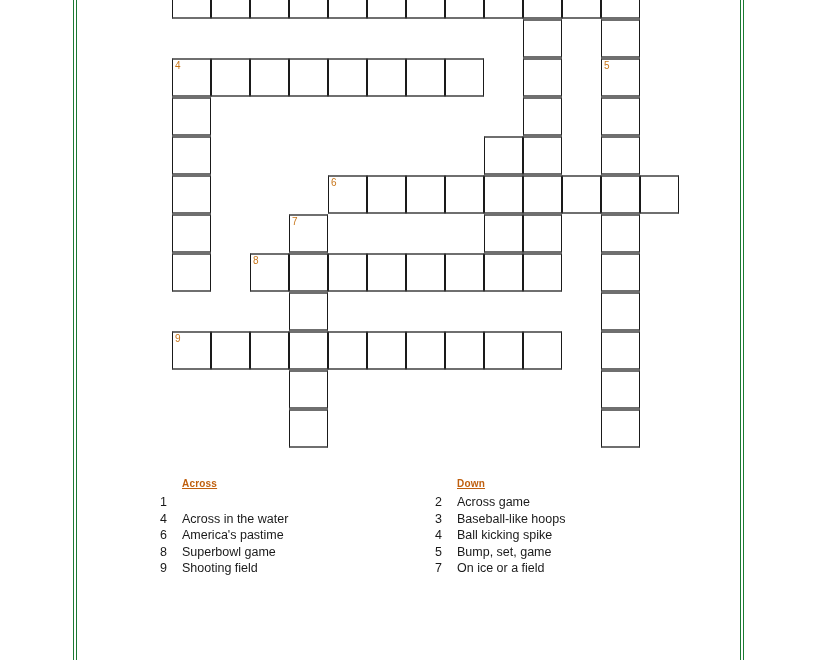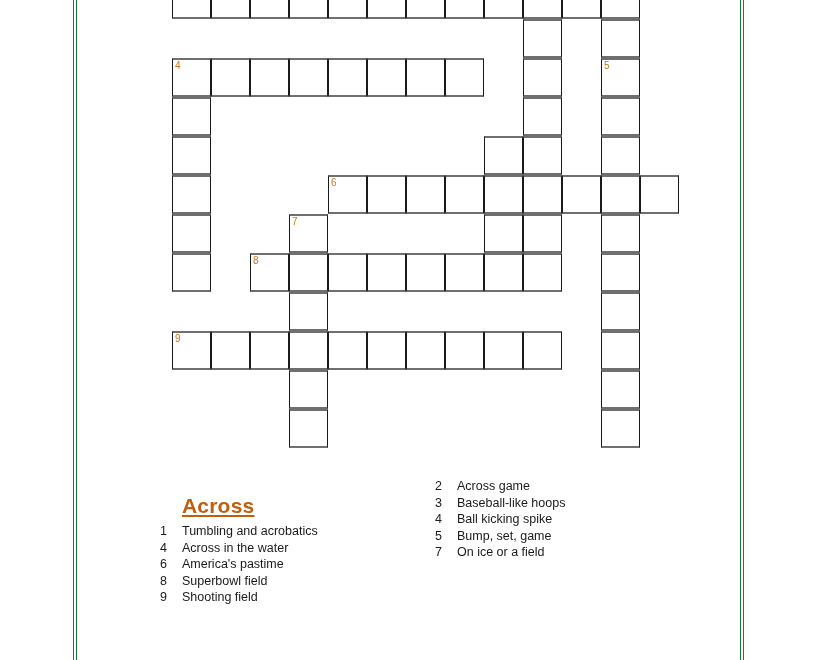--- a/index.html
+++ b/index.html
@@ -59,25 +59,25 @@
     width:460px;
   }
   .clue-col{
     position:absolute;
     top:0;
   }
   .clue-col.across{left:0px;width:300px;}
   .clue-col.down{left:275px;width:290px;}
   .clue-head{
     font-family:"Liberation Sans", sans-serif;
-    font-size:21px;
+    font-size:10px;
     font-weight:bold;
     color:#c0600f;
     text-decoration:underline;
-    margin:16px 0 5px 22px;
+    margin:0 0 5px 22px;
     letter-spacing:0.2px;
   }
   .clue-row{
     display:flex;
     align-items:baseline;
     font-size:12.5px;
     line-height:16.6px;
     color:#1a1a1a;
   }
   .clue-num{
@@ -184,41 +184,41 @@
     <div class="cell" style="left: 289px; top: 409px; width: 39px; height: 39px;"></div>
     <div class="cell" style="left: 601px; top: 409px; width: 39px; height: 39px;"></div>
   </div>
 
 <div id="clues">
   <div class="clue-col across">
     <div class="clue-head">Across</div>
     <div>
         <div class="clue-row">
           <span class="clue-num">1</span>
-          <span class="clue-text">Tumbling and acrobatics</span>
         </div>
         <div class="clue-row">
           <span class="clue-num">4</span>
           <span class="clue-text">Across in the water</span>
         </div>
         <div class="clue-row">
           <span class="clue-num">6</span>
           <span class="clue-text">America's pastime</span>
         </div>
         <div class="clue-row">
           <span class="clue-num">8</span>
-          <span class="clue-text">Superbowl field</span>
+          <span class="clue-text">Superbowl game</span>
         </div>
         <div class="clue-row">
           <span class="clue-num">9</span>
           <span class="clue-text">Shooting field</span>
         </div>
       </div>
   </div>
   <div class="clue-col down">
+    <div class="clue-head">Down</div>
     <div>
         <div class="clue-row">
           <span class="clue-num">2</span>
           <span class="clue-text">Across game</span>
         </div>
         <div class="clue-row">
           <span class="clue-num">3</span>
           <span class="clue-text">Baseball-like hoops</span>
         </div>
         <div class="clue-row">

